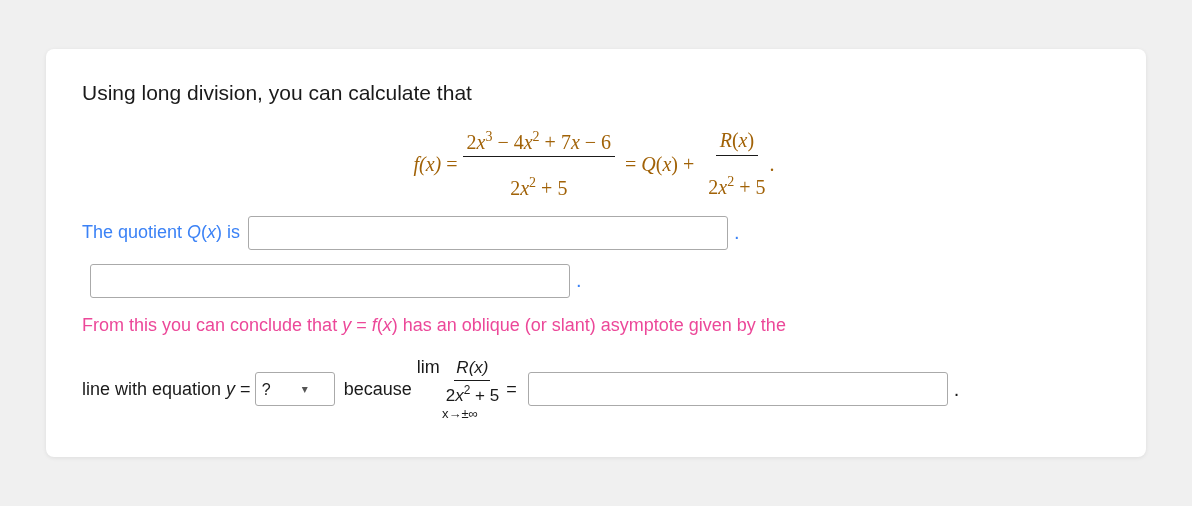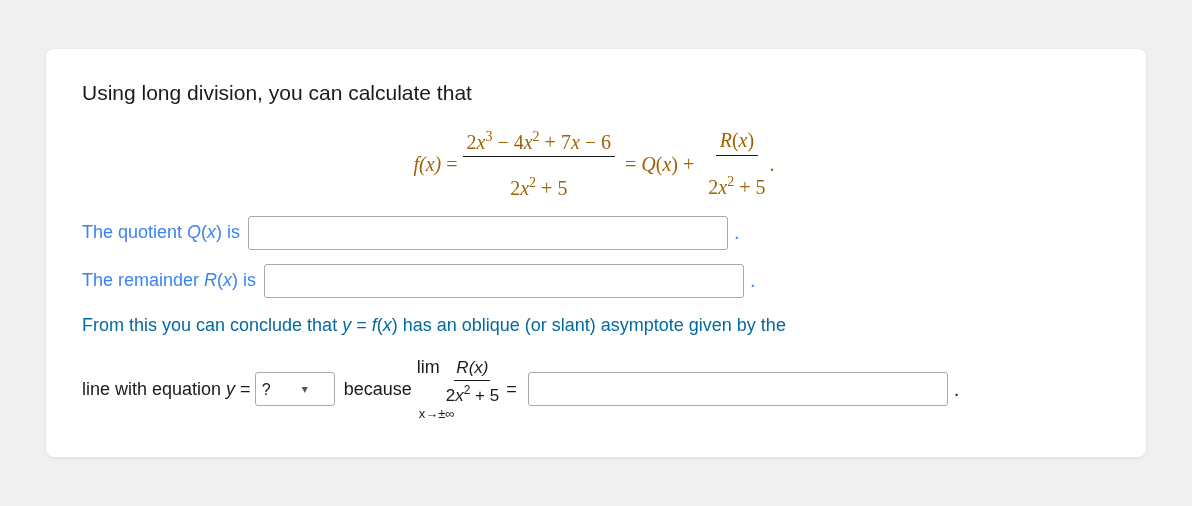--- a/index.html
+++ b/index.html
@@ -92,21 +92,21 @@
       background: #fff;
       display: inline-block;
     }
 
     .period {
       font-size: 20px;
     }
 
     .conclude-text {
       font-size: 18px;
-      color: #0369a1;
+      color: #ec4899;
       margin-bottom: 18px;
       font-family: Arial, sans-serif;
       line-height: 1.5;
     }
 
     .bottom-row {
       display: flex;
       align-items: center;
       font-size: 18px;
       color: #1a1a1a;
@@ -183,21 +183,21 @@
       font-size: 13px;
       color: #1a1a1a;
       font-family: Arial, sans-serif;
       margin-top: 1px;
       margin-left: 2px;
     }
 
     .lim-container {
       display: inline-flex;
       flex-direction: column;
-      align-items: flex-start;
+      align-items: center;
       vertical-align: middle;
     }
 
     .lim-row {
       display: flex;
       align-items: baseline;
     }
 
     .input-box-small {
       border: 1px solid #aaa;
@@ -236,21 +236,20 @@
     <span>.</span>
   </div>
 
   <div class="row-line">
     <span>The quotient&nbsp;<span class="italic">Q</span>(<span class="italic">x</span>) is</span>
     <span class="input-box"></span>
     <span class="period">.</span>
   </div>
 
   <div class="row-line">
-    <span>The remainder&nbsp;<span class="italic">R</span>(<span class="italic">x</span>) is</span>
     <span class="input-box"></span>
     <span class="period">.</span>
   </div>
 
   <div class="conclude-text">
     From this you can conclude that <span class="italic">y</span> = <span class="italic">f</span>(<span class="italic">x</span>) has an oblique (or slant) asymptote given by the
   </div>
 
   <div class="bottom-row">
     <span>line with equation&nbsp;<span class="italic">y</span>&nbsp;=</span>

